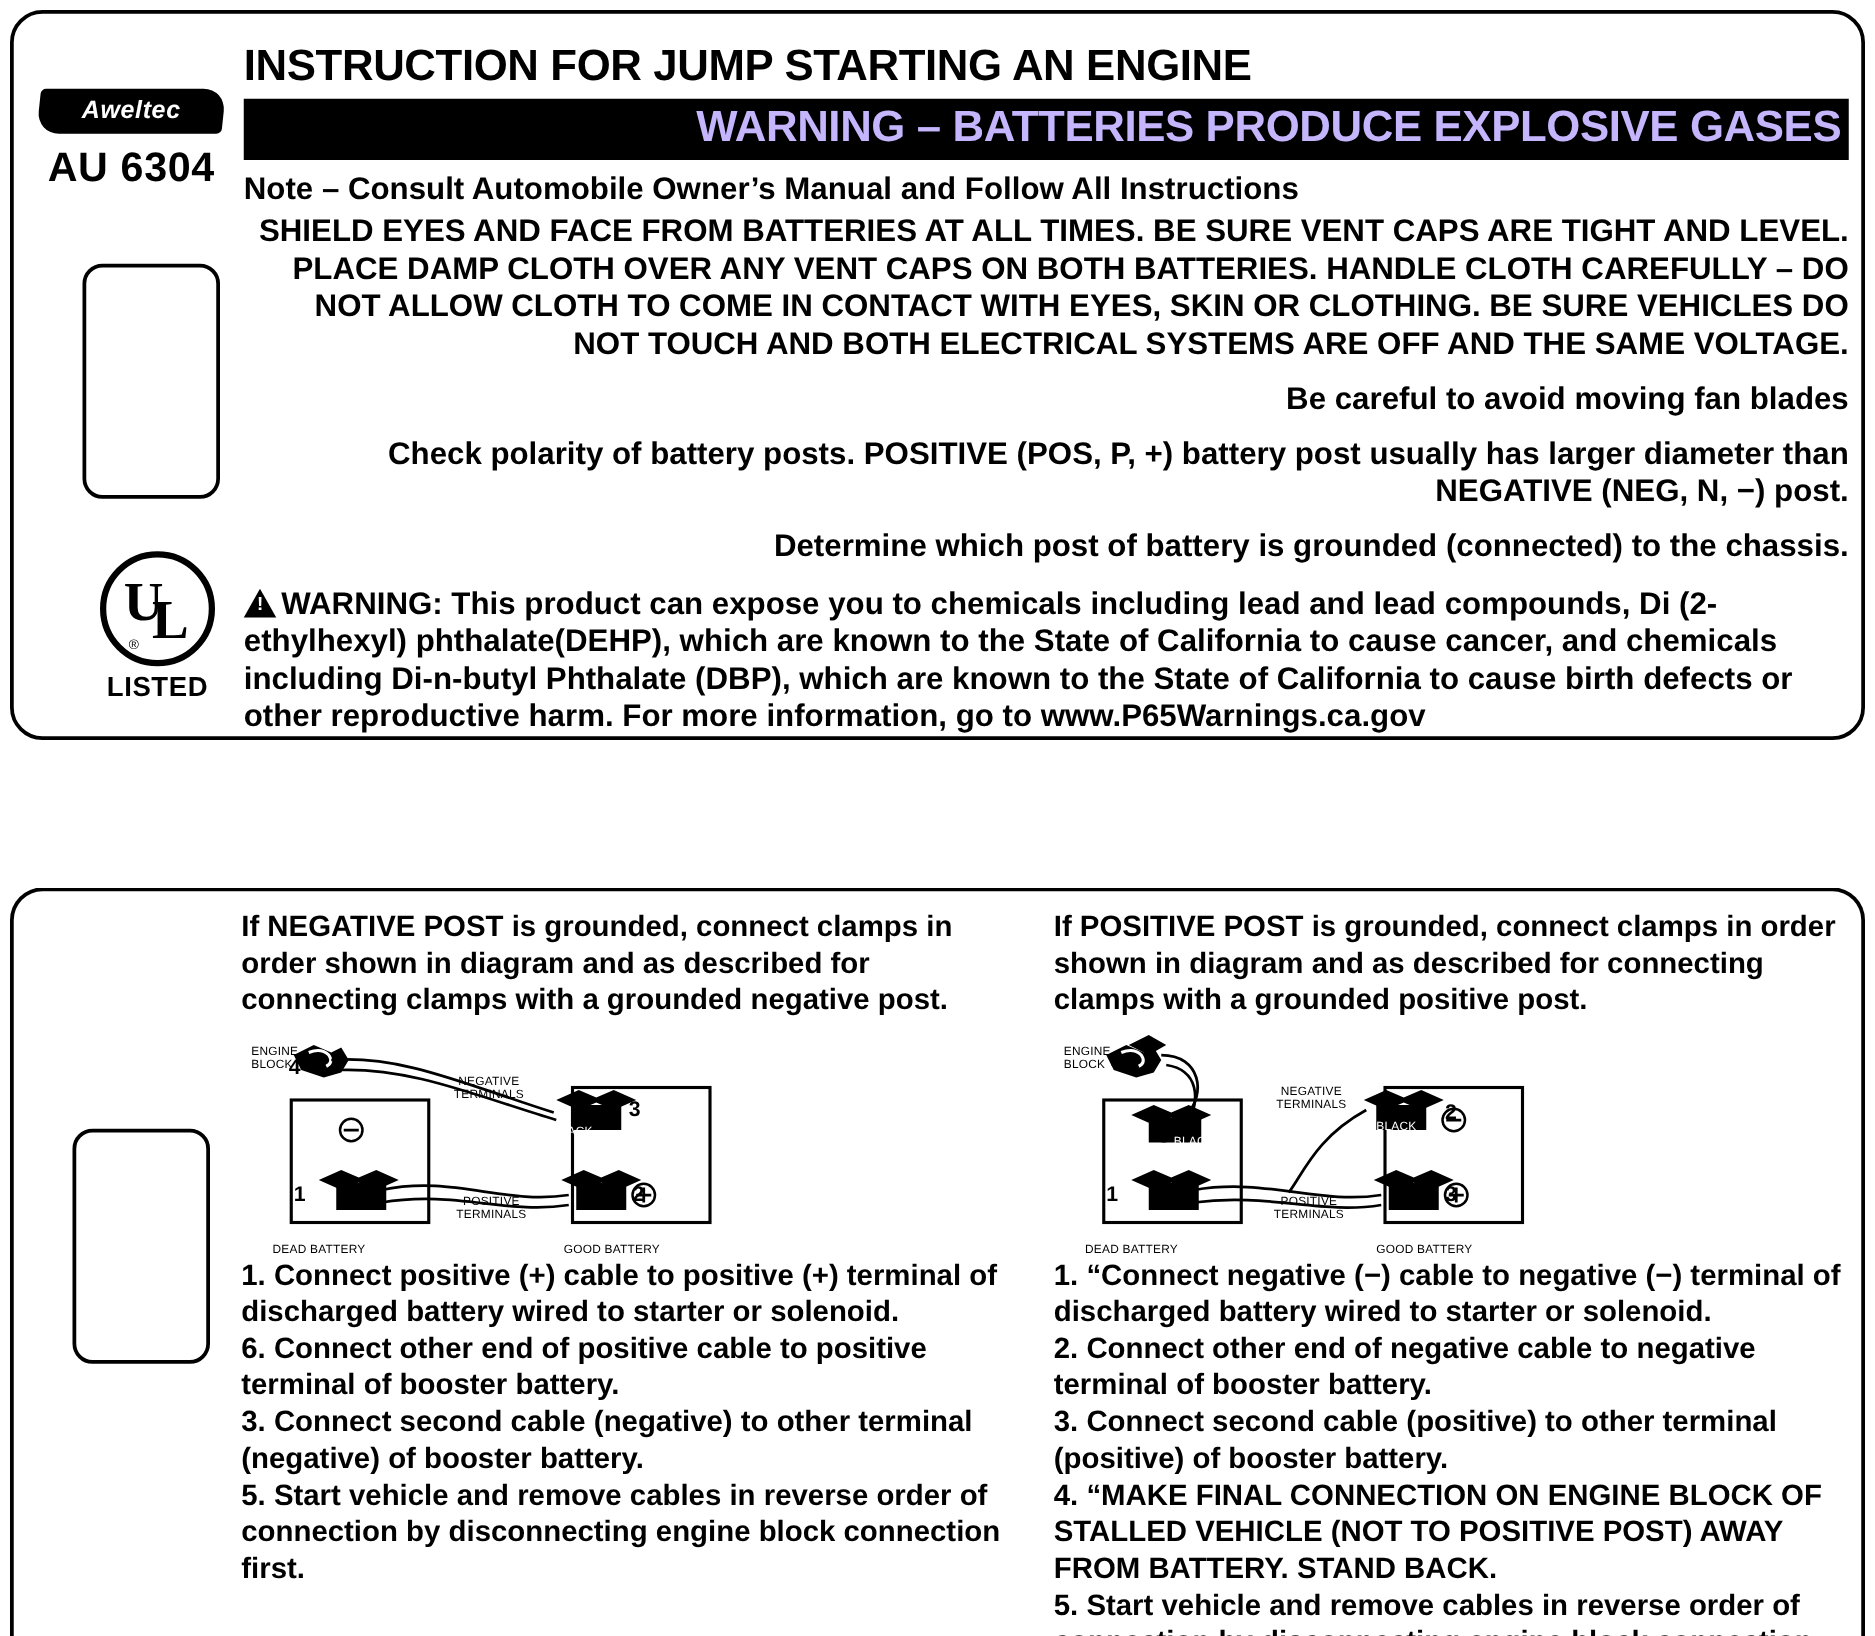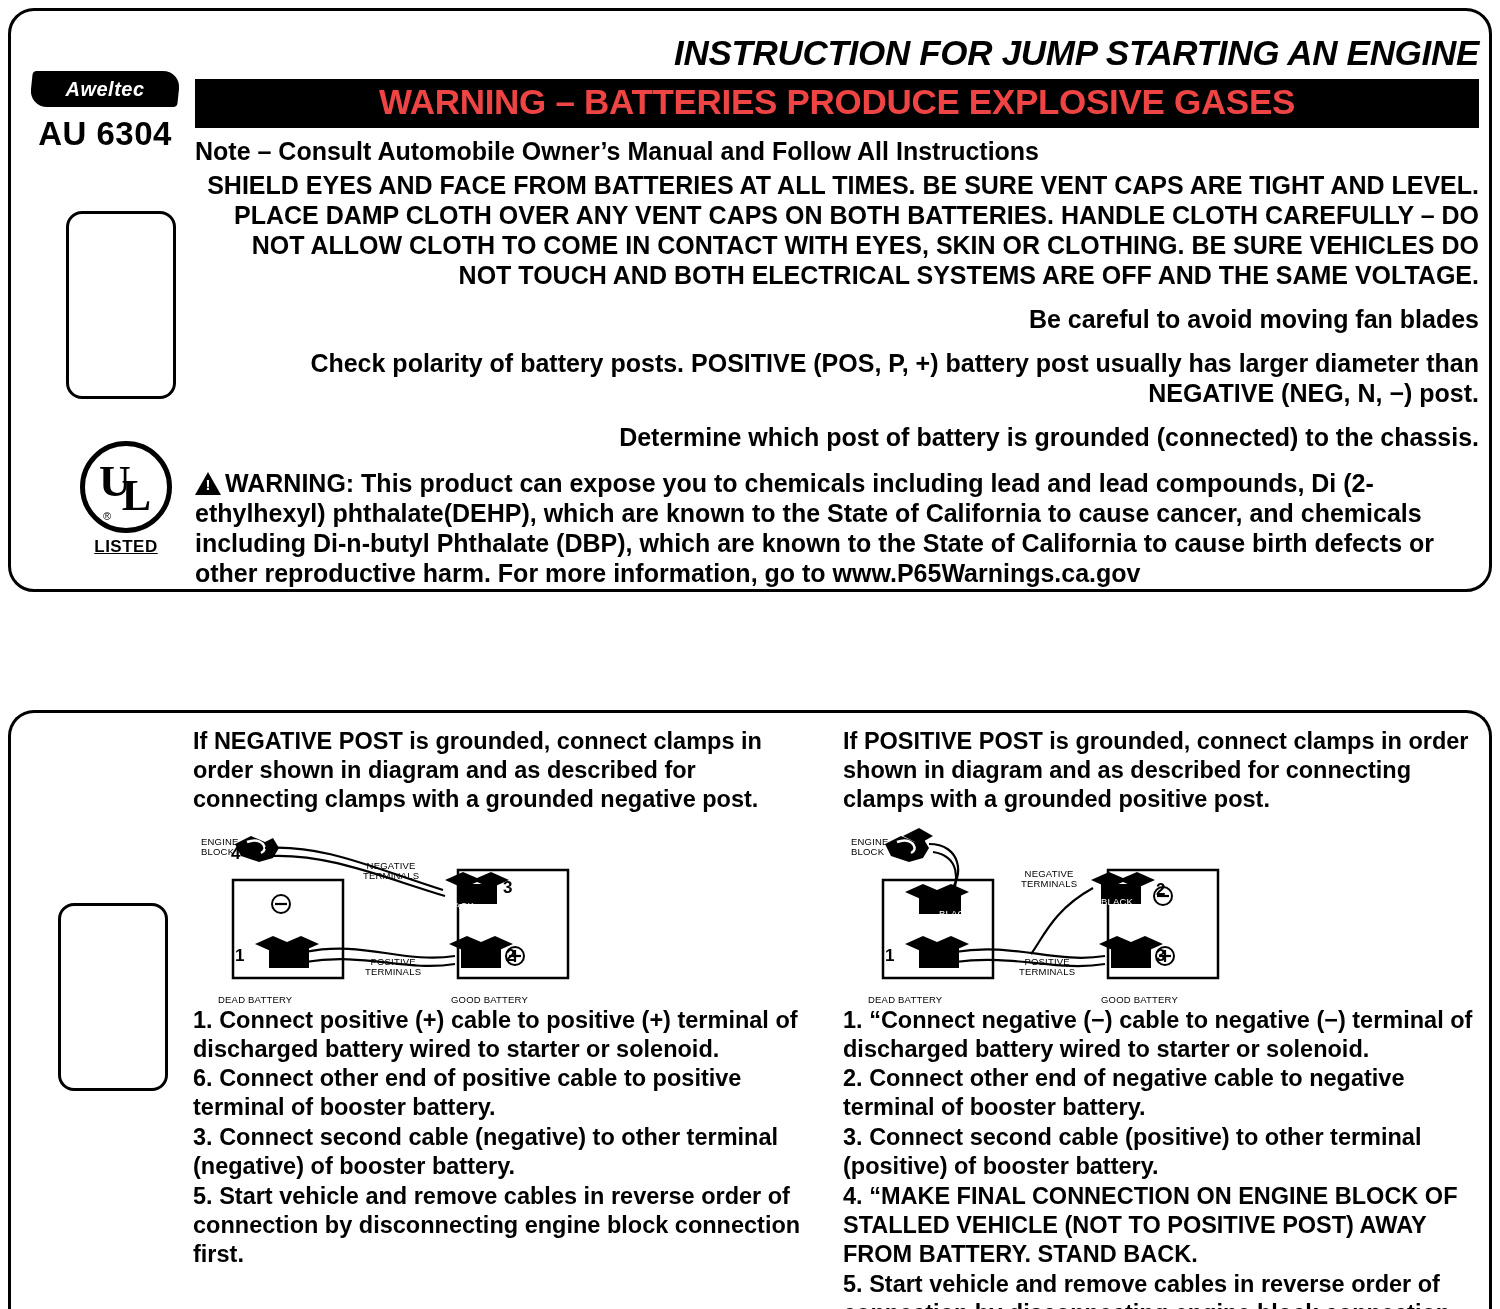--- a/index.html
+++ b/index.html
@@ -99,45 +99,43 @@
     font-weight: bold;
     font-family: "Liberation Serif", serif;
   }
   .ul-reg {
     position: absolute;
     left: 18px; bottom: 6px;
     font-size: 11px;
   }
   .ul-listed {
     margin-top: 4px;
-    font-size: 17px;
+    font-size: 22px;
     font-weight: bold;
     letter-spacing: .5px;
-    text-decoration: underline;
   }
 
   .top-content {
     position: absolute;
     left: 184px; top: 14px;
     right: 10px;
   }
   .main-title {
     font-size: 35px;
     font-weight: bold;
-    text-align: right;
+    text-align: left;
     letter-spacing: -.3px;
     margin: 8px 0 6px 0;
-    font-style: italic;
   }
   .warning-bar {
     background: #000;
-    color: #ef4444;
+    color: #c4b5fd;
     font-size: 35px;
     font-weight: bold;
-    text-align: center;
+    text-align: right;
     padding: 3px 6px 6px 6px;
     letter-spacing: -.3px;
   }
   .note-line {
     font-size: 25px;
     font-weight: bold;
     margin-top: 9px;
   }
   .para {
     font-size: 25px;

